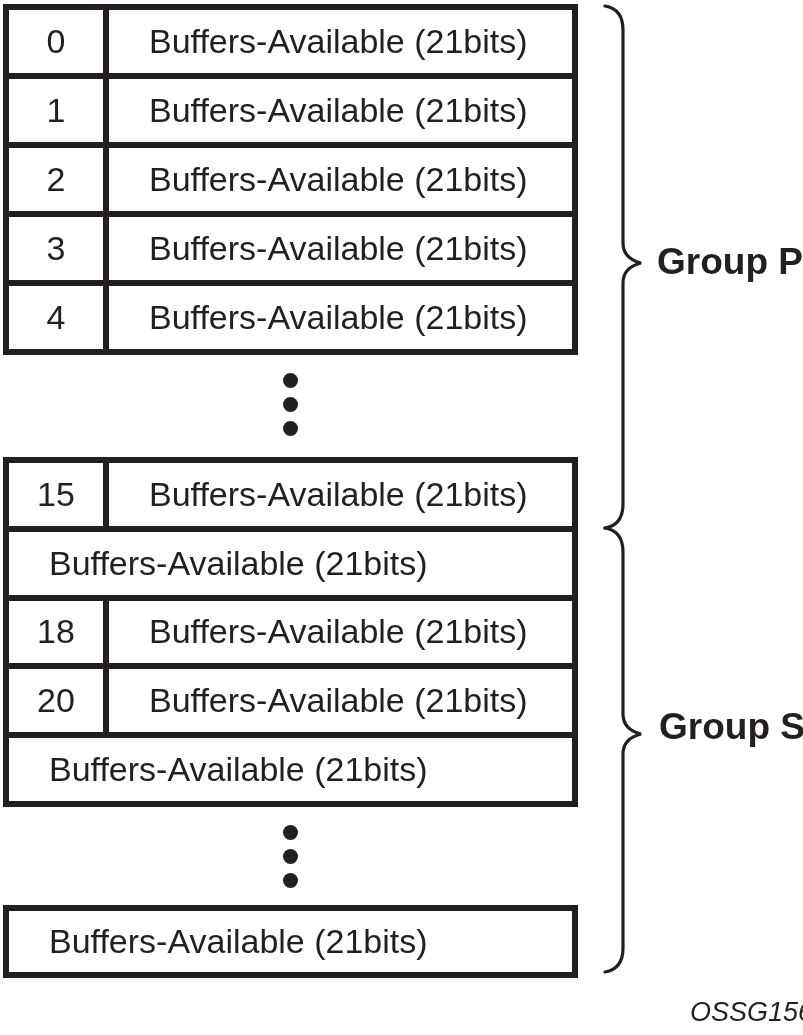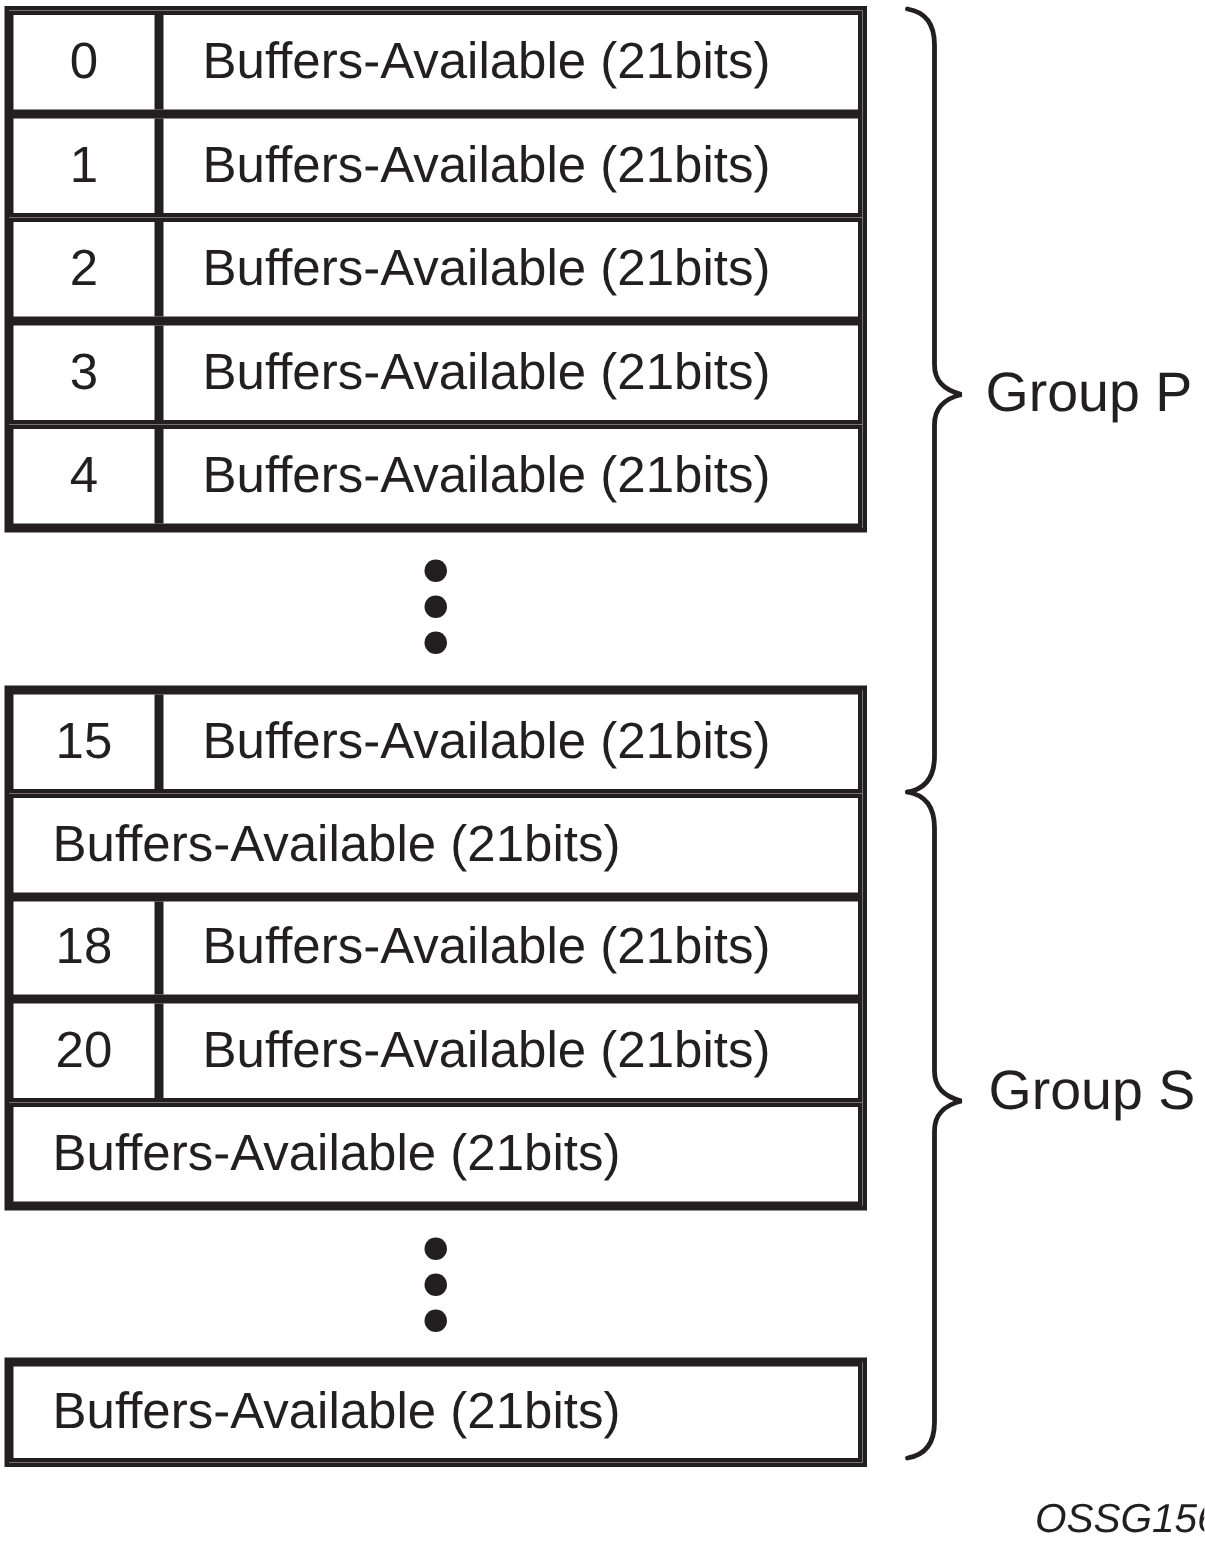--- a/index.html
+++ b/index.html
@@ -40,21 +40,21 @@
     display: flex;
     align-items: center;
     justify-content: center;
     font-size: 34px;
     flex: none;
   }
   .cell-val {
     flex: 1;
     display: flex;
     align-items: center;
-    padding-left: 26px;
+    padding-left: 40px;
     font-size: 34px;
     white-space: nowrap;
     overflow: hidden;
   }
   .dots {
     position: absolute;
     left: 283px;
     width: 15px;
     display: flex;
     flex-direction: column;
@@ -76,20 +76,21 @@
     left: 595px;
     top: 0;
     width: 60px;
     height: 1035px;
   }
   .group-label {
     position: absolute;
     font-size: 37px;
     line-height: 37px;
     white-space: nowrap;
+    font-weight: bold;
   }
   .group-p-label { left: 657px; top: 243px; }
   .group-s-label { left: 659px; top: 708px; }
   .figure-code {
     position: absolute;
     left: 690px;
     top: 999px;
     width: 105px;
     text-align: left;
     font-family: Liberation Sans, sans-serif;

